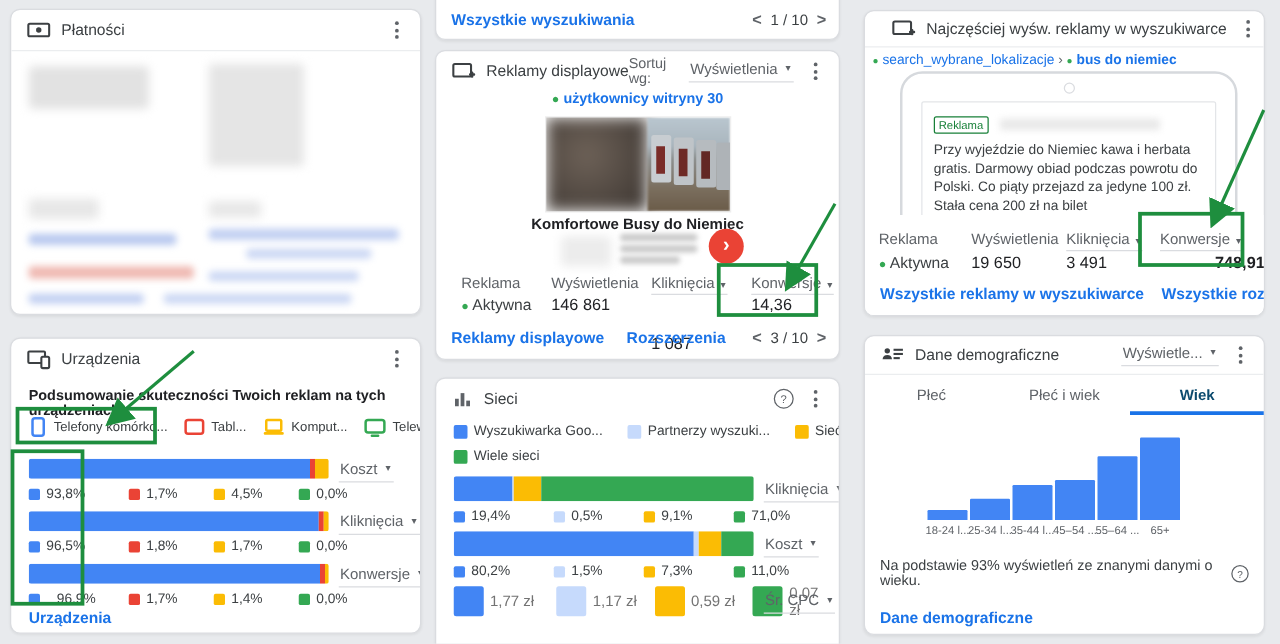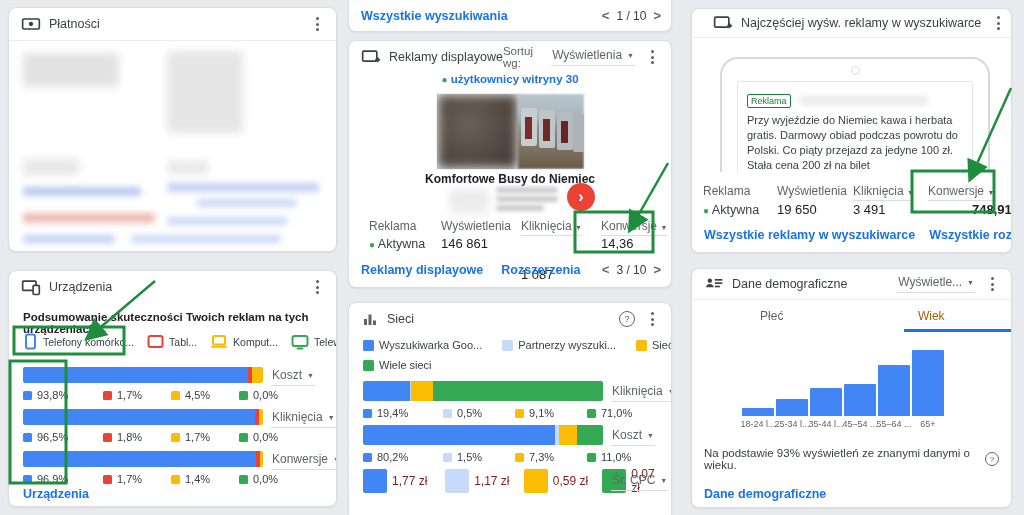--- a/index.html
+++ b/index.html
@@ -30,21 +30,21 @@
   
   .sbar{display:flex;height:16px;border-radius:2px;overflow:hidden;}
   .sbar2{height:20px;}
   .lblrow{display:flex;font-size:11px;color:#3c4043;align-items:center;}
   .sw{display:inline-block;width:9px;height:9px;border-radius:1.5px;margin-right:5px;flex:none;}
   .c-b{background:#4285f4;} .c-r{background:#ea4335;} .c-y{background:#fbbc04;}
   .c-g{background:#34a853;} .c-lb{background:#c6dafc;}
   .legend{display:flex;align-items:center;font-size:10.5px;color:#3c4043;white-space:nowrap;}
   
   .tab{flex:1;text-align:center;font-size:12px;color:#5f6368;cursor:pointer;padding:9px 0;}
-  .tab.on{color:#a16207;font-weight:normal;}
+  .tab.on{color:#0c4a6e;font-weight:bold;}
   .agewrap{position:absolute;display:flex;align-items:flex-end;gap:2px;}
   .age-col{display:flex;flex-direction:column;align-items:center;width:32px;}
   .age-bar{width:32px;background:#4285f4;border-radius:1px 1px 0 0;}
   .age-label{font-size:9px;color:#5f6368;margin-top:3px;white-space:nowrap;}
   
   .phone{position:absolute;left:28px;top:48px;width:266px;height:210px;border:2px solid #d6d9dd;
          border-radius:18px;background:#fff;}
   .cam{position:absolute;left:50%;top:7px;width:7px;height:7px;margin-left:-4px;border:1.5px solid #dadce0;border-radius:50%;}
   .serp{position:absolute;left:15px;right:15px;top:22px;border:1px solid #e3e5e8;border-radius:2px;
         padding:7px 9px;box-sizing:border-box;}
@@ -193,21 +193,21 @@
           <div style="flex: 0 0 1.4%; background: rgb(251, 188, 4);"></div>
           <div style="flex: 0 0 0.7%; background: rgb(52, 168, 83);"></div>
         </div>
       </div>
     <div class="col ddl" style="left:262px;top:181px;">
         <span>Konwersje</span>
         <span class="caret">▼</span>
       </div>
     <div class="col lblrow" style="left:14px;top:202px;width:300px;">
       <span class="sw c-b"></span>
-        <span style="width:48px;">96,9%</span>
+        <span style="width:48px;text-align:center;">96,9%</span>
       <span class="sw c-r" style="margin-left:18px;"></span>
         <span style="width:36px;">1,7%</span>
       <span class="sw c-y" style="margin-left:18px;"></span>
         <span style="width:36px;">1,4%</span>
       <span class="sw c-g" style="margin-left:18px;"></span>
         <span>0,0%</span>
     </div>
     <a class="link col" style="left:14px;top:216px;">Urządzenia</a>
   </section>
 
@@ -363,21 +363,21 @@
       <span class="sw c-b"></span>
         <span style="width:48px;">80,2%</span>
       <span class="sw c-lb" style="margin-left:18px;"></span>
         <span style="width:40px;">1,5%</span>
       <span class="sw c-y" style="margin-left:18px;"></span>
         <span style="width:40px;">7,3%</span>
       <span class="sw c-g" style="margin-left:18px;"></span>
         <span>11,0%</span>
     </div>
 
-    <div class="col lblrow" style="left:14px;top:164px;width:300px;font-size:12px;color:#7f1d1d;">
+    <div class="col lblrow" style="left:14px;top:164px;width:300px;font-size:12px;color:#737373;">
       <span class="sw c-b" style="width:24px;height:24px;border-radius:2px;"></span>
         <span style="width:46px;">1,77 zł</span>
       <span class="sw c-lb" style="width:24px;height:24px;border-radius:2px;margin-left:12px;"></span>
         <span style="width:42px;">1,17 zł</span>
       <span class="sw c-y" style="width:24px;height:24px;border-radius:2px;margin-left:12px;"></span>
         <span style="width:42px;">0,59 zł</span>
       <span class="sw c-g" style="width:24px;height:24px;border-radius:2px;margin-left:12px;"></span>
         <span>0,07 zł</span>
     </div>
     <div class="col ddl" style="left:262px;top:170px;">
@@ -393,20 +393,27 @@
         <rect x="17" y="14" width="6" height="2.4" rx="1" fill="#3c4043"></rect>
           <rect x="18.8" y="12.2" width="2.4" height="6" rx="1" fill="#3c4043"></rect>
       </svg>
       <span class="title">Najczęściej wyśw. reklamy w wyszukiwarce</span>
       <span class="sp"></span>
       <div class="kebab">
           <i></i>
           <i></i>
           <i></i>
         </div>
+    </div>
+    <div style="position:absolute;left:6px;top:33px;font-size:11px;white-space:nowrap;">
+      <span class="gdot" style="font-size:8px;">●</span>
+      <a class="link" style="font-size:11px;font-weight:normal;">search_wybrane_lokalizacje</a>
+      <span style="color:#5f6368;">›</span>
+      <span class="gdot" style="font-size:8px;">●</span>
+      <a class="link" style="font-size:11px;">bus do niemiec</a>
     </div>
 
     <div class="phone">
       <div class="cam"></div>
       <div class="serp">
         <div style="margin-top:2px;">
           <span class="badge">Reklama</span>
           <span class="iblur" style="width:128px;height:9px;margin-left:5px;"></span>
         </div>
         <div class="desc">Przy wyjeździe do Niemiec kawa i herbata gratis. Darmowy obiad podczas powrotu do Polski. Co piąty przejazd za jedyne 100 zł. Stała cena 200 zł na bilet</div>
@@ -448,20 +455,21 @@
           <span class="caret">▼</span>
         </span>
       <div class="kebab">
           <i></i>
           <i></i>
           <i></i>
         </div>
     </div>
     <div style="position:absolute;left:0;right:0;top:31px;display:flex;">
       <div class="tab">Płeć</div>
+      <div class="tab">Płeć i wiek</div>
       <div class="tab on">Wiek</div>
     </div>
     <div style="position:absolute;left:212px;top:60px;width:109px;height:3px;background:#1a73e8;"></div>
     <div class="agewrap" style="left:50px;top:74px;height:86px;">
         <div class="age-col">
           <div class="age-bar" style="height: 8px;"></div>
           <div class="age-label">18-24 l...</div>
         </div>
         <div class="age-col">
           <div class="age-bar" style="height: 17px;"></div>

